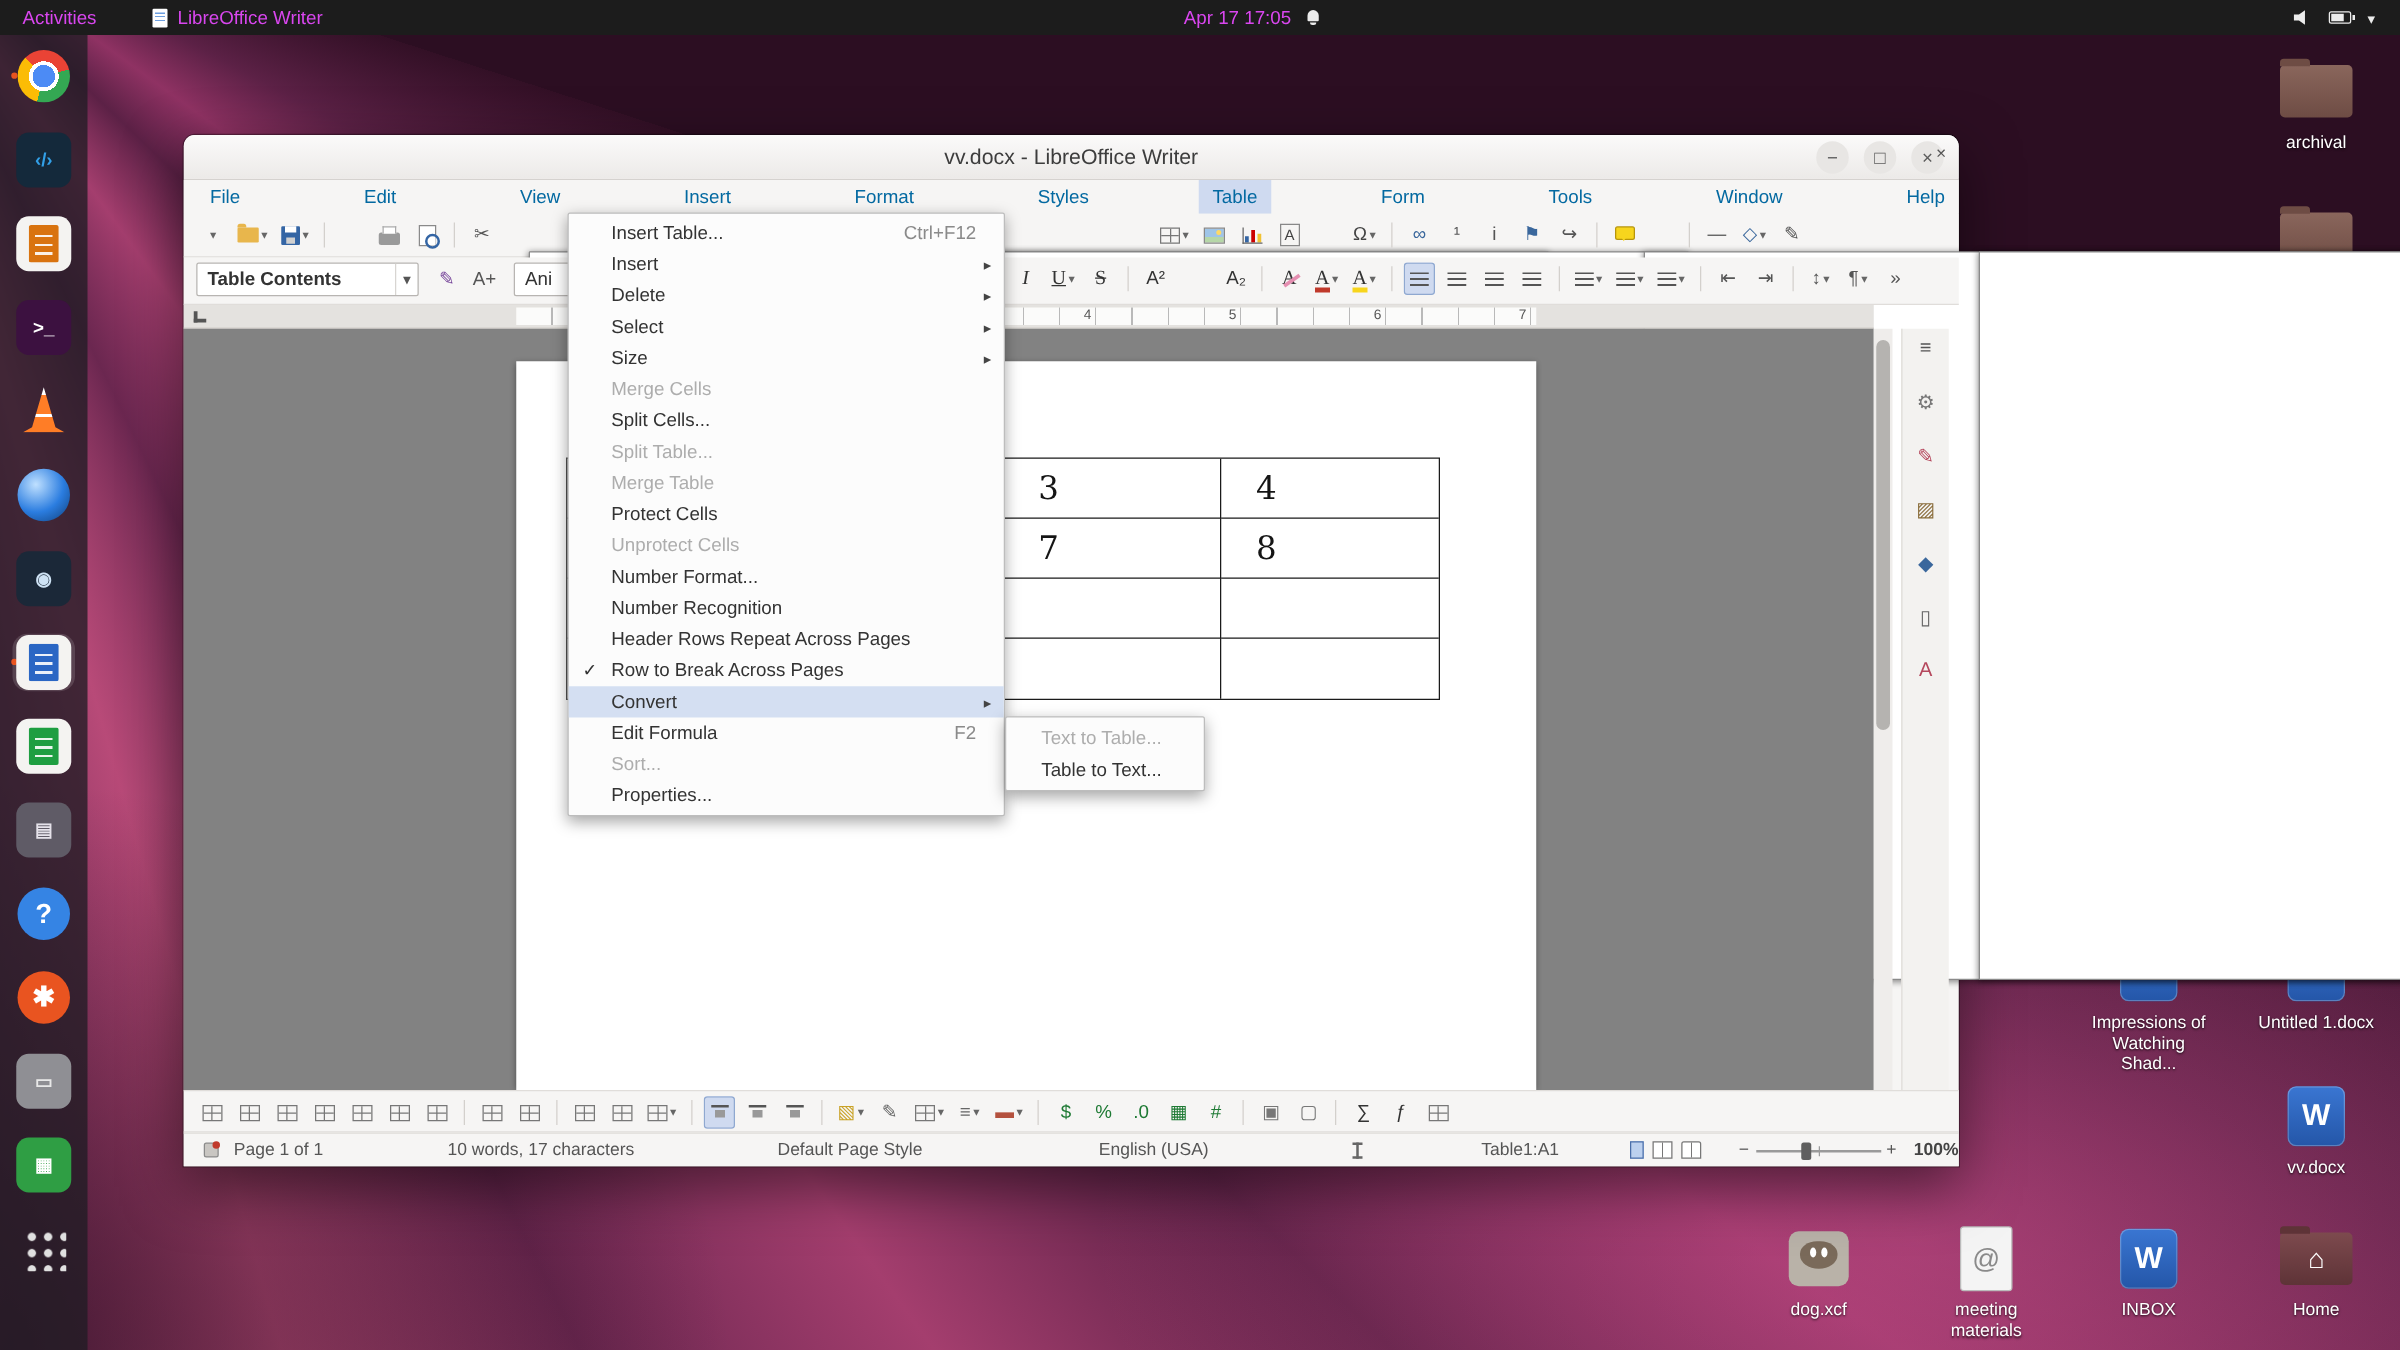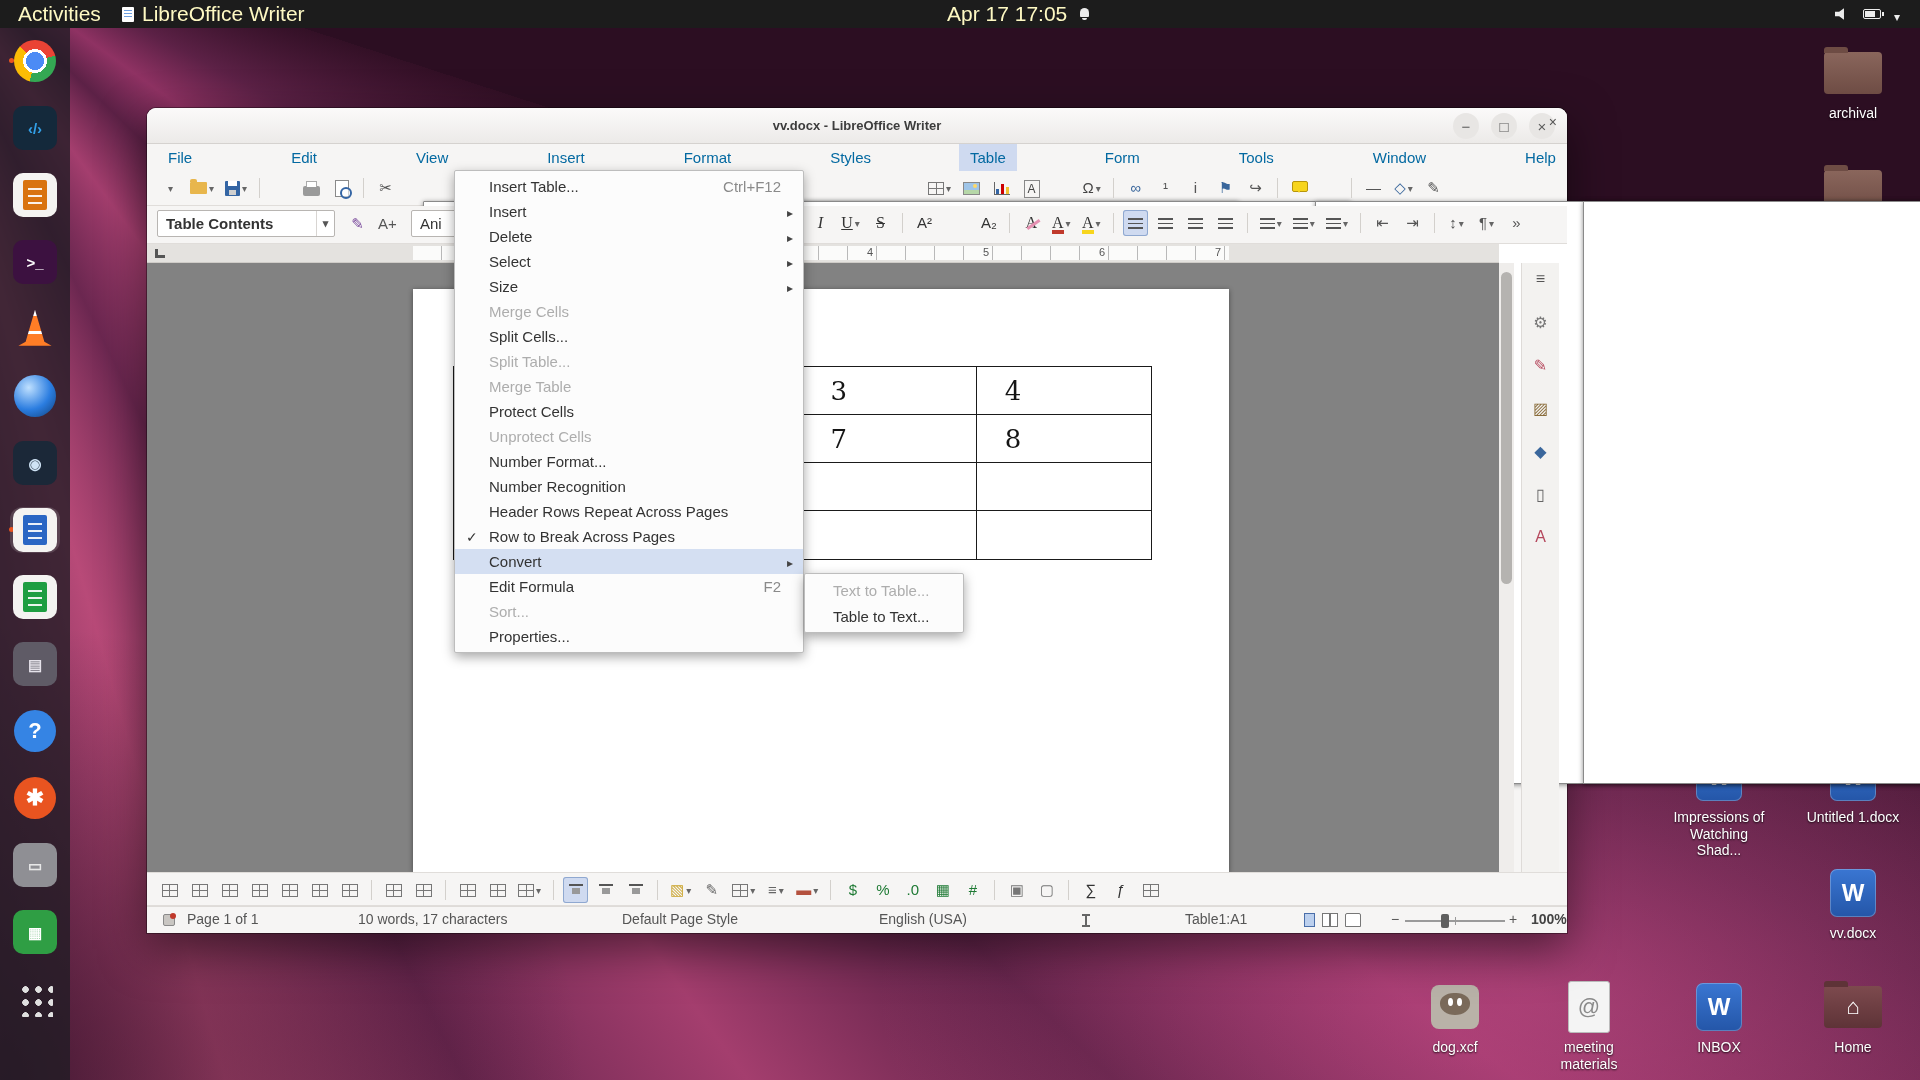--- a/index.html
+++ b/index.html
@@ -8,22 +8,22 @@
     font-family:"Liberation Sans",sans-serif;
     background:
       radial-gradient(1100px 600px at 80% 92%, rgba(236,94,160,.38), transparent 60%),
       radial-gradient(900px 700px at 0% 100%, rgba(20,6,18,.55), transparent 65%),
       conic-gradient(from 108deg at -6% -10%,
         #331026 0deg,#5c2146 10deg,#8f3263 18deg,#5c2146 26deg,#a43e6e 36deg,
         #6b2750 46deg,#b84a78 56deg,#7a2d58 66deg,#c75a86 76deg,#8a3560 92deg,
         #4a1838 112deg,#2c0e22 150deg),
       linear-gradient(120deg,#4a1a3c,#8a2f5e 55%,#c2568a);}
   
-  .topbar{position:absolute;left:0;top:0;width:1920px;height:28px;background:#1c1c1c;color:#fef9c3;
-    font-size:21px;display:flex;align-items:center;z-index:90;}
+  .topbar{position:absolute;left:0;top:0;width:1920px;height:28px;background:#1c1c1c;color:#d946ef;
+    font-size:15px;display:flex;align-items:center;z-index:90;}
   .tb-activities{position:absolute;left:18px;}
   .tb-app{position:absolute;left:122px;display:flex;align-items:center;gap:8px;}
   .tb-appicon{width:12px;height:15px;background:#fff;border-radius:1px;position:relative;}
   .tb-appicon::after{content:"";position:absolute;left:2px;right:2px;top:3px;height:8px;
     background:repeating-linear-gradient(to bottom,#6d9fe0 0 1px,transparent 1px 3px);}
   .tb-clock{position:absolute;left:947px;display:flex;align-items:center;}
   .bell{width:11px;height:12px;position:relative;display:inline-block;margin-left:12px;}
   .bell::before{content:"";position:absolute;left:1px;right:1px;top:0;height:9px;background:#ececec;border-radius:5px 5px 1px 1px;}
   .bell::after{content:"";position:absolute;left:3px;bottom:0;width:5px;height:2px;background:#ececec;border-radius:0 0 2px 2px;}
   .tb-status{position:absolute;right:20px;display:flex;align-items:center;gap:13px;}
@@ -78,21 +78,21 @@
   .da.gimp{width:48px;height:44px;background:#b9b2a8;border-radius:8px;}
   .da.gimp::before{content:"";position:absolute;left:9px;top:8px;width:30px;height:22px;background:#7a6a5a;border-radius:50% 50% 55% 55%;}
   .da.gimp::after{content:"";position:absolute;left:17px;top:13px;width:5px;height:8px;background:#fff;border-radius:50%;box-shadow:9px 0 0 #fff;}
   .da.mail{width:42px;height:52px;background:#f4f4f4;border-radius:3px;border:1px solid #bbb;display:flex;align-items:center;justify-content:center;}
   .da.mail .dicon-glyph{color:#8a8a8a;font-size:22px;}
   
   .window{position:absolute;left:147px;top:108px;width:1420px;height:825px;background:#f6f5f4;
     border-radius:9px 9px 0 0;box-shadow:0 16px 46px rgba(0,0,0,.5), 0 0 0 1px rgba(0,0,0,.35);z-index:20;color:#2e2e2e;}
   .titlebar{position:absolute;left:0;top:0;right:0;height:36px;background:linear-gradient(#fbfafa,#eceae8);
     border-bottom:1px solid #d5d2cf;border-radius:9px 9px 0 0;display:flex;align-items:center;justify-content:center;}
-  .title{font-size:13px;font-weight:bold;color:#3d3d3d;}
+  .title{font-size:17px;font-weight:normal;color:#3d3d3d;}
   .winbtns{position:absolute;right:12px;top:5px;display:flex;gap:12px;}
   .wbtn{width:26px;height:26px;border-radius:50%;display:flex;align-items:center;justify-content:center;
     font-size:15px;color:#5c5c5c;background:#e8e6e4;}
   .menubar{position:absolute;left:0;top:36px;right:0;height:27px;background:#f6f5f4;display:flex;align-items:stretch;
     padding-left:10px;font-size:15px;color:#0369a1;justify-content:space-between;}
   .mb-item{display:flex;align-items:center;padding:0 11px;}
   .mb-item.f-active{background:#cfdaf0;}
   .mb-close{position:absolute;right:10px;top:0;height:27px;display:flex;align-items:center;color:#555;font-size:14px;}
   .toolbar{position:absolute;left:0;right:0;background:#f6f5f4;border-bottom:1px solid #e0ddda;}
   .main-tb{top:63px;height:35px;}

